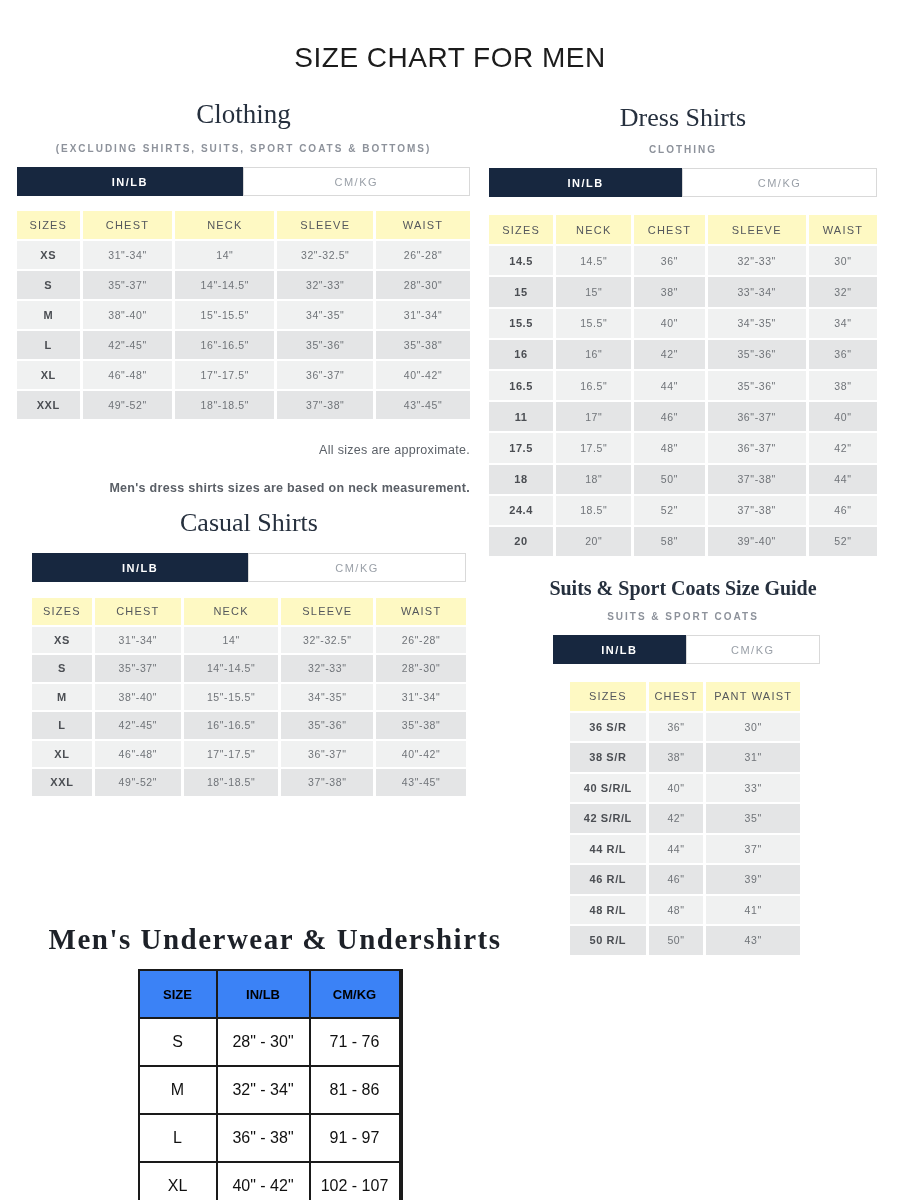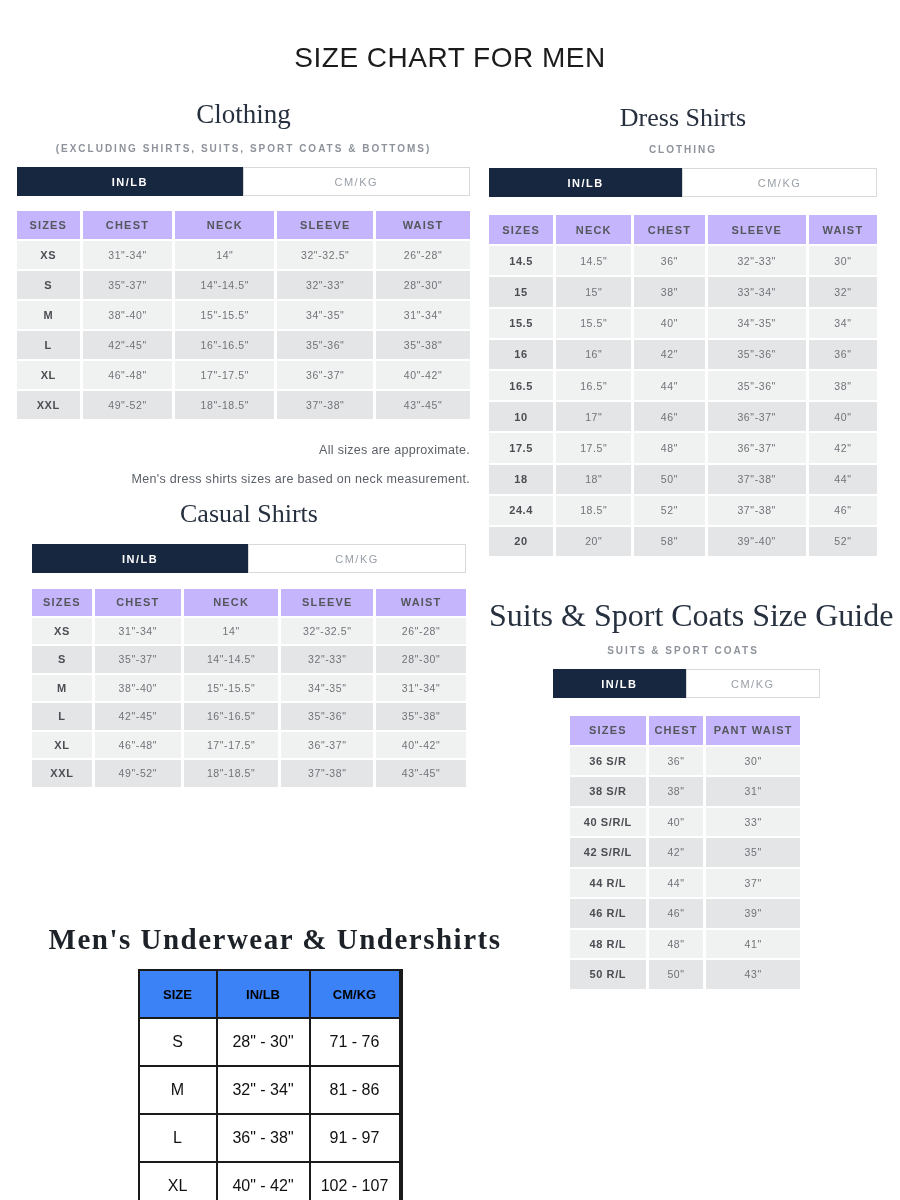--- a/index.html
+++ b/index.html
@@ -21,50 +21,50 @@
 
   
   .tabs { display:flex; width:100%; height:29px; }
   .tab { flex:1; display:flex; align-items:center; justify-content:center;
          font-size:11px; letter-spacing:1.5px; font-weight:700; }
   .tab.active { background:#17273f; color:#ffffff; }
   .tab.inactive { background:#ffffff; color:#9aa0a8; border:1px solid #d9d9d9; font-weight:400; }
 
   
   .size-table { display:grid; gap:2px 3px; width:100%; }
-  .size-table .hcell { background:#c4b5fd; color:#54575c; font-size:11px; font-weight:700;
+  .size-table .hcell { background:#fef9c3; color:#54575c; font-size:11px; font-weight:400;
         letter-spacing:1.2px; display:flex; align-items:center; justify-content:center; }
   .size-table .cell  { background:#f0f1f1; color:#6f7378; font-size:10.5px; letter-spacing:0.6px;
         display:flex; align-items:center; justify-content:center; }
   .size-table .cell.alt { background:#e4e5e6; }
   .size-table .cell.first { font-weight:700; color:#4b4e53; font-size:11px; }
 
   .t-clothing { grid-template-columns:62fr 89fr 98fr 95fr 93fr; grid-auto-rows:28px; margin-top:15px; }
   .t-casual   { grid-template-columns:62fr 89fr 98fr 95fr 93fr; grid-auto-rows:26.5px; margin-top:16px; }
   .t-dress    { grid-template-columns:64fr 75fr 70fr 98fr 68fr; grid-auto-rows:29.2px; margin-top:18px; }
   .t-suits    { grid-template-columns:76fr 55fr 94fr; grid-auto-rows:28.5px; margin-top:18px;
                 width:230px; margin-left:81px; }
 
   .notes { text-align:right; color:#5a5f66; font-size:12.5px; letter-spacing:0.3px; }
 
   
   .h-clothing { font-size:27px; margin-top:4px; }
   .sub-clothing { margin-top:13px; }
   .tabs-clothing { margin-top:13px; }
   .note-1 { margin-top:24px; }
-  .note-2 { margin-top:15px; }
+  .note-2 { margin-top:24px;font-weight:bold; }
   .h-casual { font-size:26px; margin-top:13px; }
   .casual-wrap { padding-left:15px; width:449px; }
   .tabs-casual { margin-top:15px; }
 
   .h-dress { font-size:26px; margin-top:8px; }
   .sub-dress { margin-top:11px; }
   .tabs-dress { margin-top:13px; }
 
-  .h-suits { font-size:32px; margin-top:41px; white-space:nowrap; }
+  .h-suits { font-size:20px; margin-top:21px; white-space:nowrap;font-weight:bold; }
   .sub-suits { margin-top:11px; }
   .tabs-suits { margin-top:13px; width:267px; margin-left:64px; }
 
   
   .under-wrap { position:absolute; left:0; top:923px; width:540px; }
   .h-under { font-family:"Liberation Serif", serif; font-size:29px; font-weight:700;
              letter-spacing:1.5px; color:#1d2128; text-align:center;padding-left:10px; }
   .t-under { display:grid; grid-template-columns:76px 91px 88px; grid-auto-rows:46px;
              gap:2px; background:#1a1a1a; border:2px solid #1a1a1a;
              width:265px; margin:13px auto 0 auto; }
@@ -236,21 +236,21 @@
         <div class="cell alt first">16</div>
         <div class="cell alt">16"</div>
         <div class="cell alt">42"</div>
         <div class="cell alt">35"-36"</div>
         <div class="cell alt">36"</div>
         <div class="cell first">16.5</div>
         <div class="cell">16.5"</div>
         <div class="cell">44"</div>
         <div class="cell">35"-36"</div>
         <div class="cell">38"</div>
-        <div class="cell alt first">10</div>
+        <div class="cell alt first">11</div>
         <div class="cell alt">17"</div>
         <div class="cell alt">46"</div>
         <div class="cell alt">36"-37"</div>
         <div class="cell alt">40"</div>
         <div class="cell first">17.5</div>
         <div class="cell">17.5"</div>
         <div class="cell">48"</div>
         <div class="cell">36"-37"</div>
         <div class="cell">42"</div>
         <div class="cell alt first">18</div>

